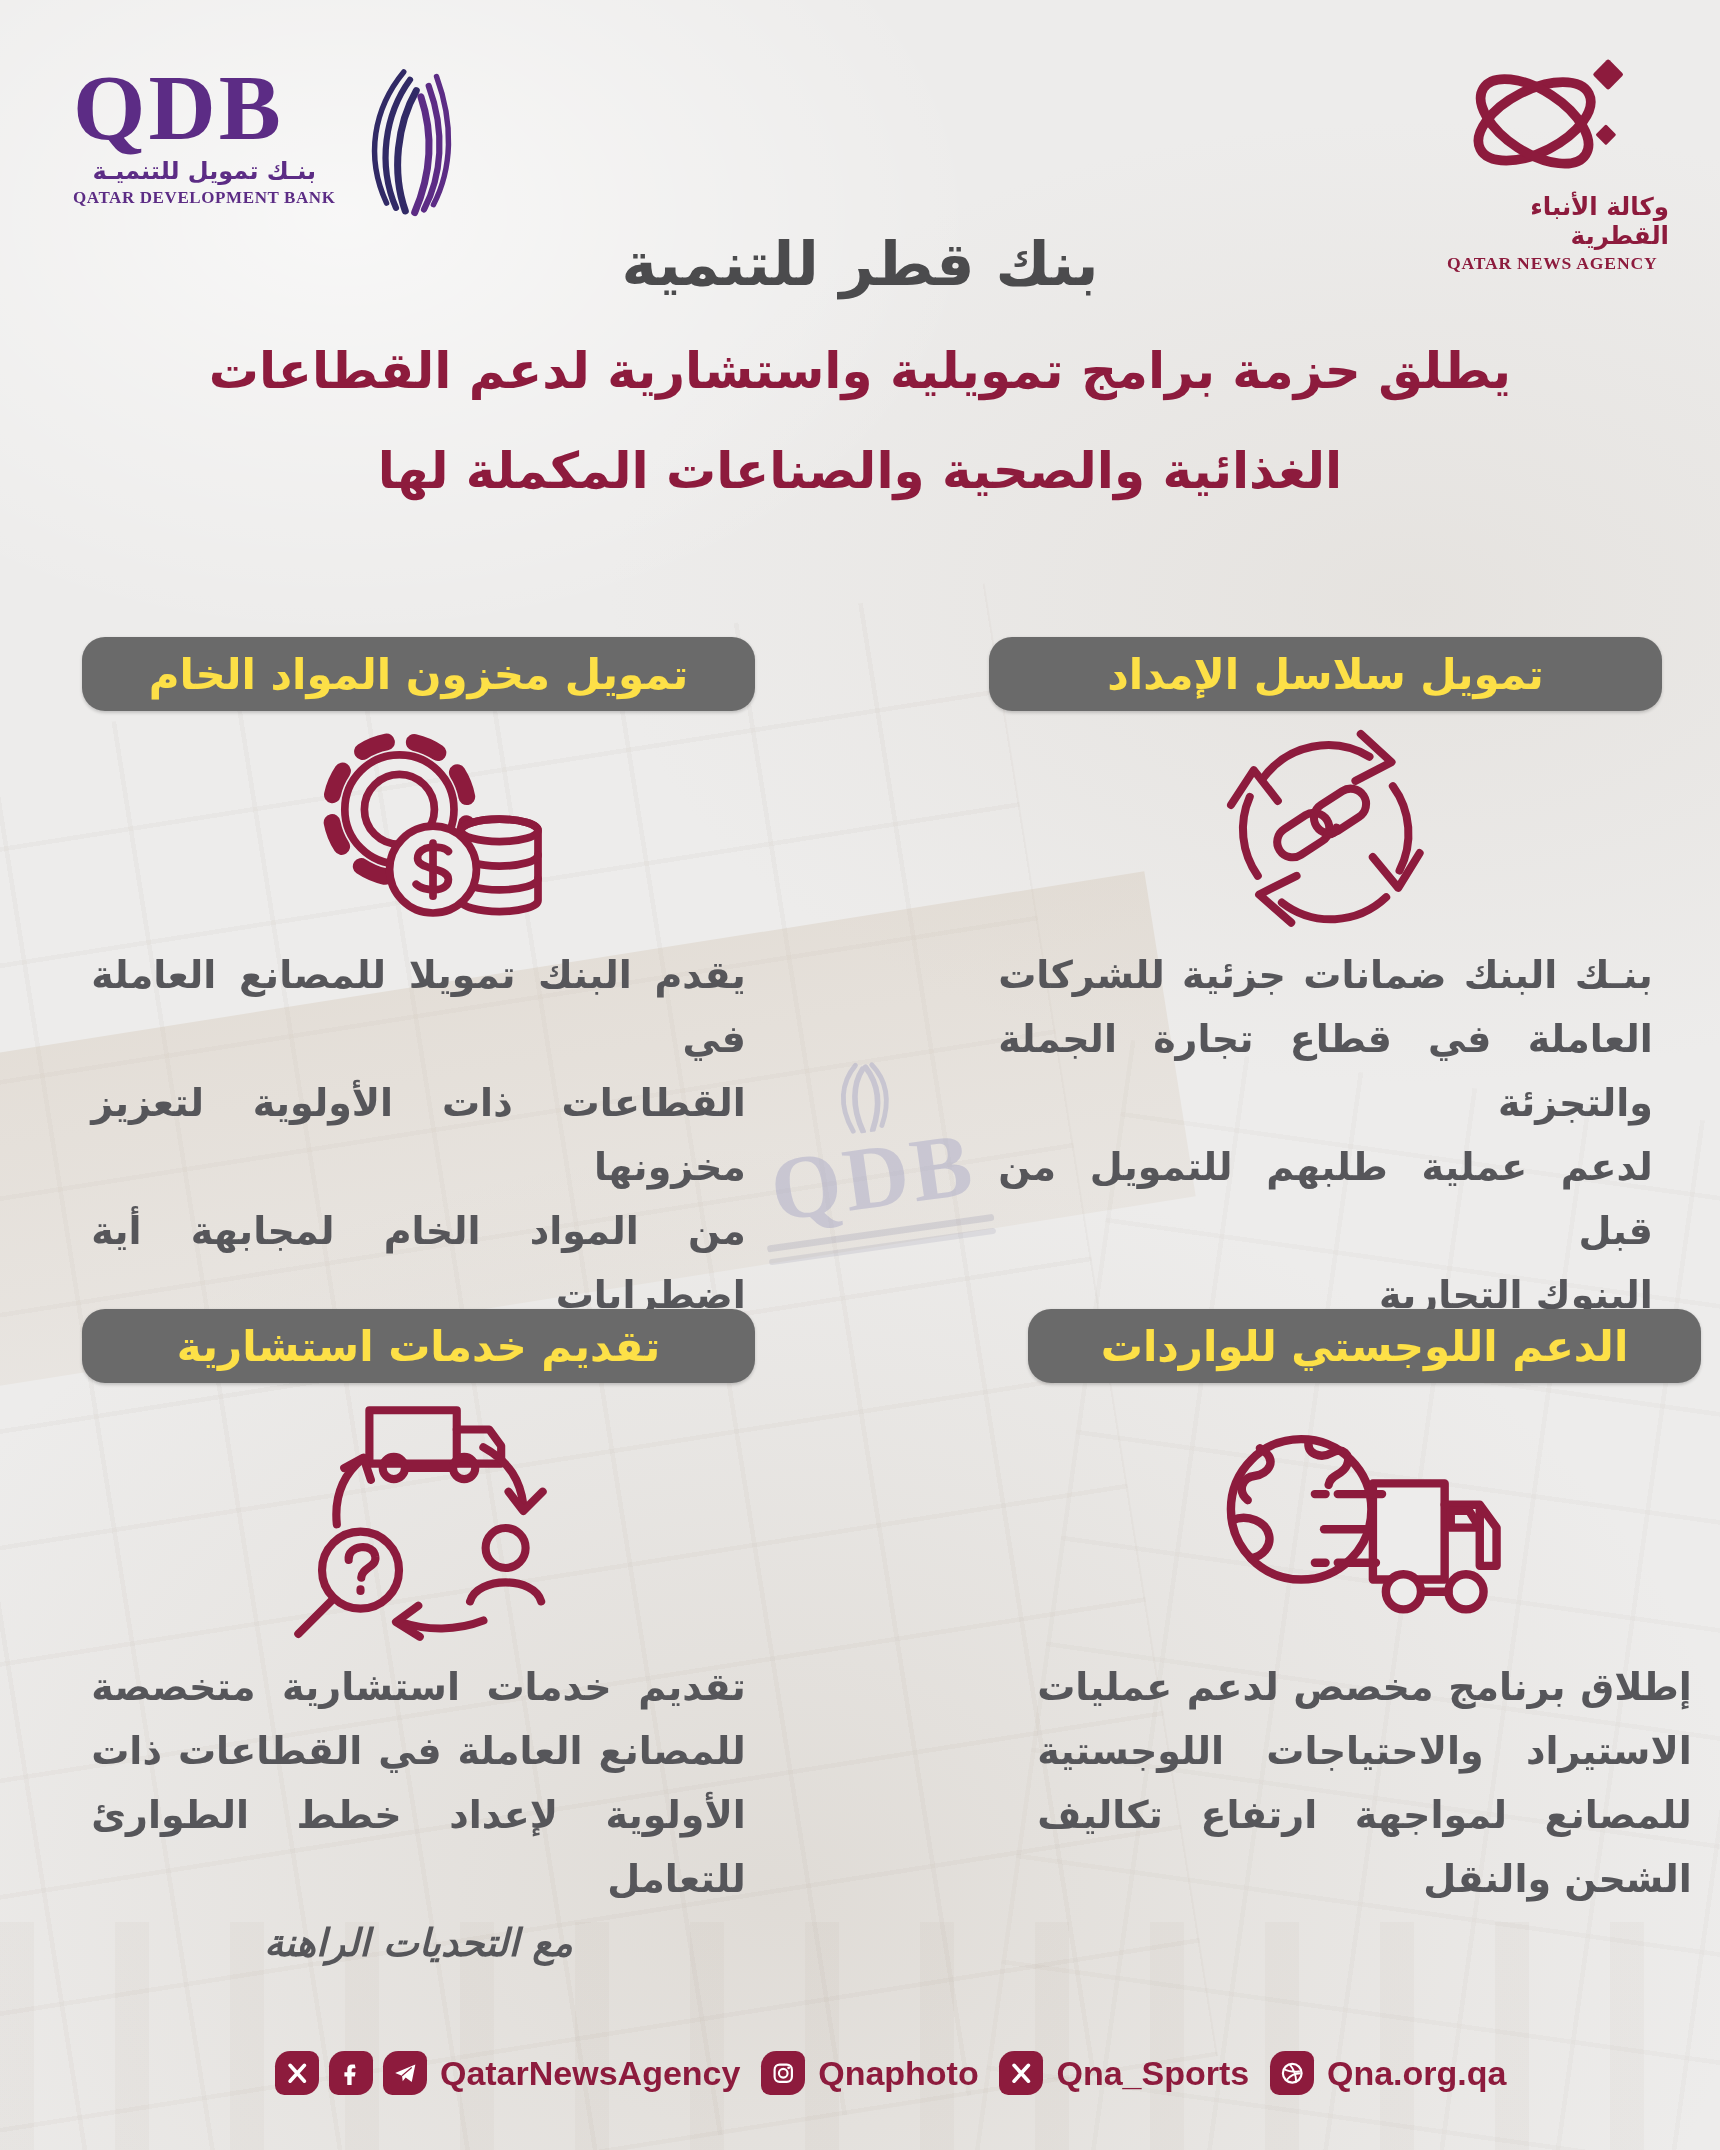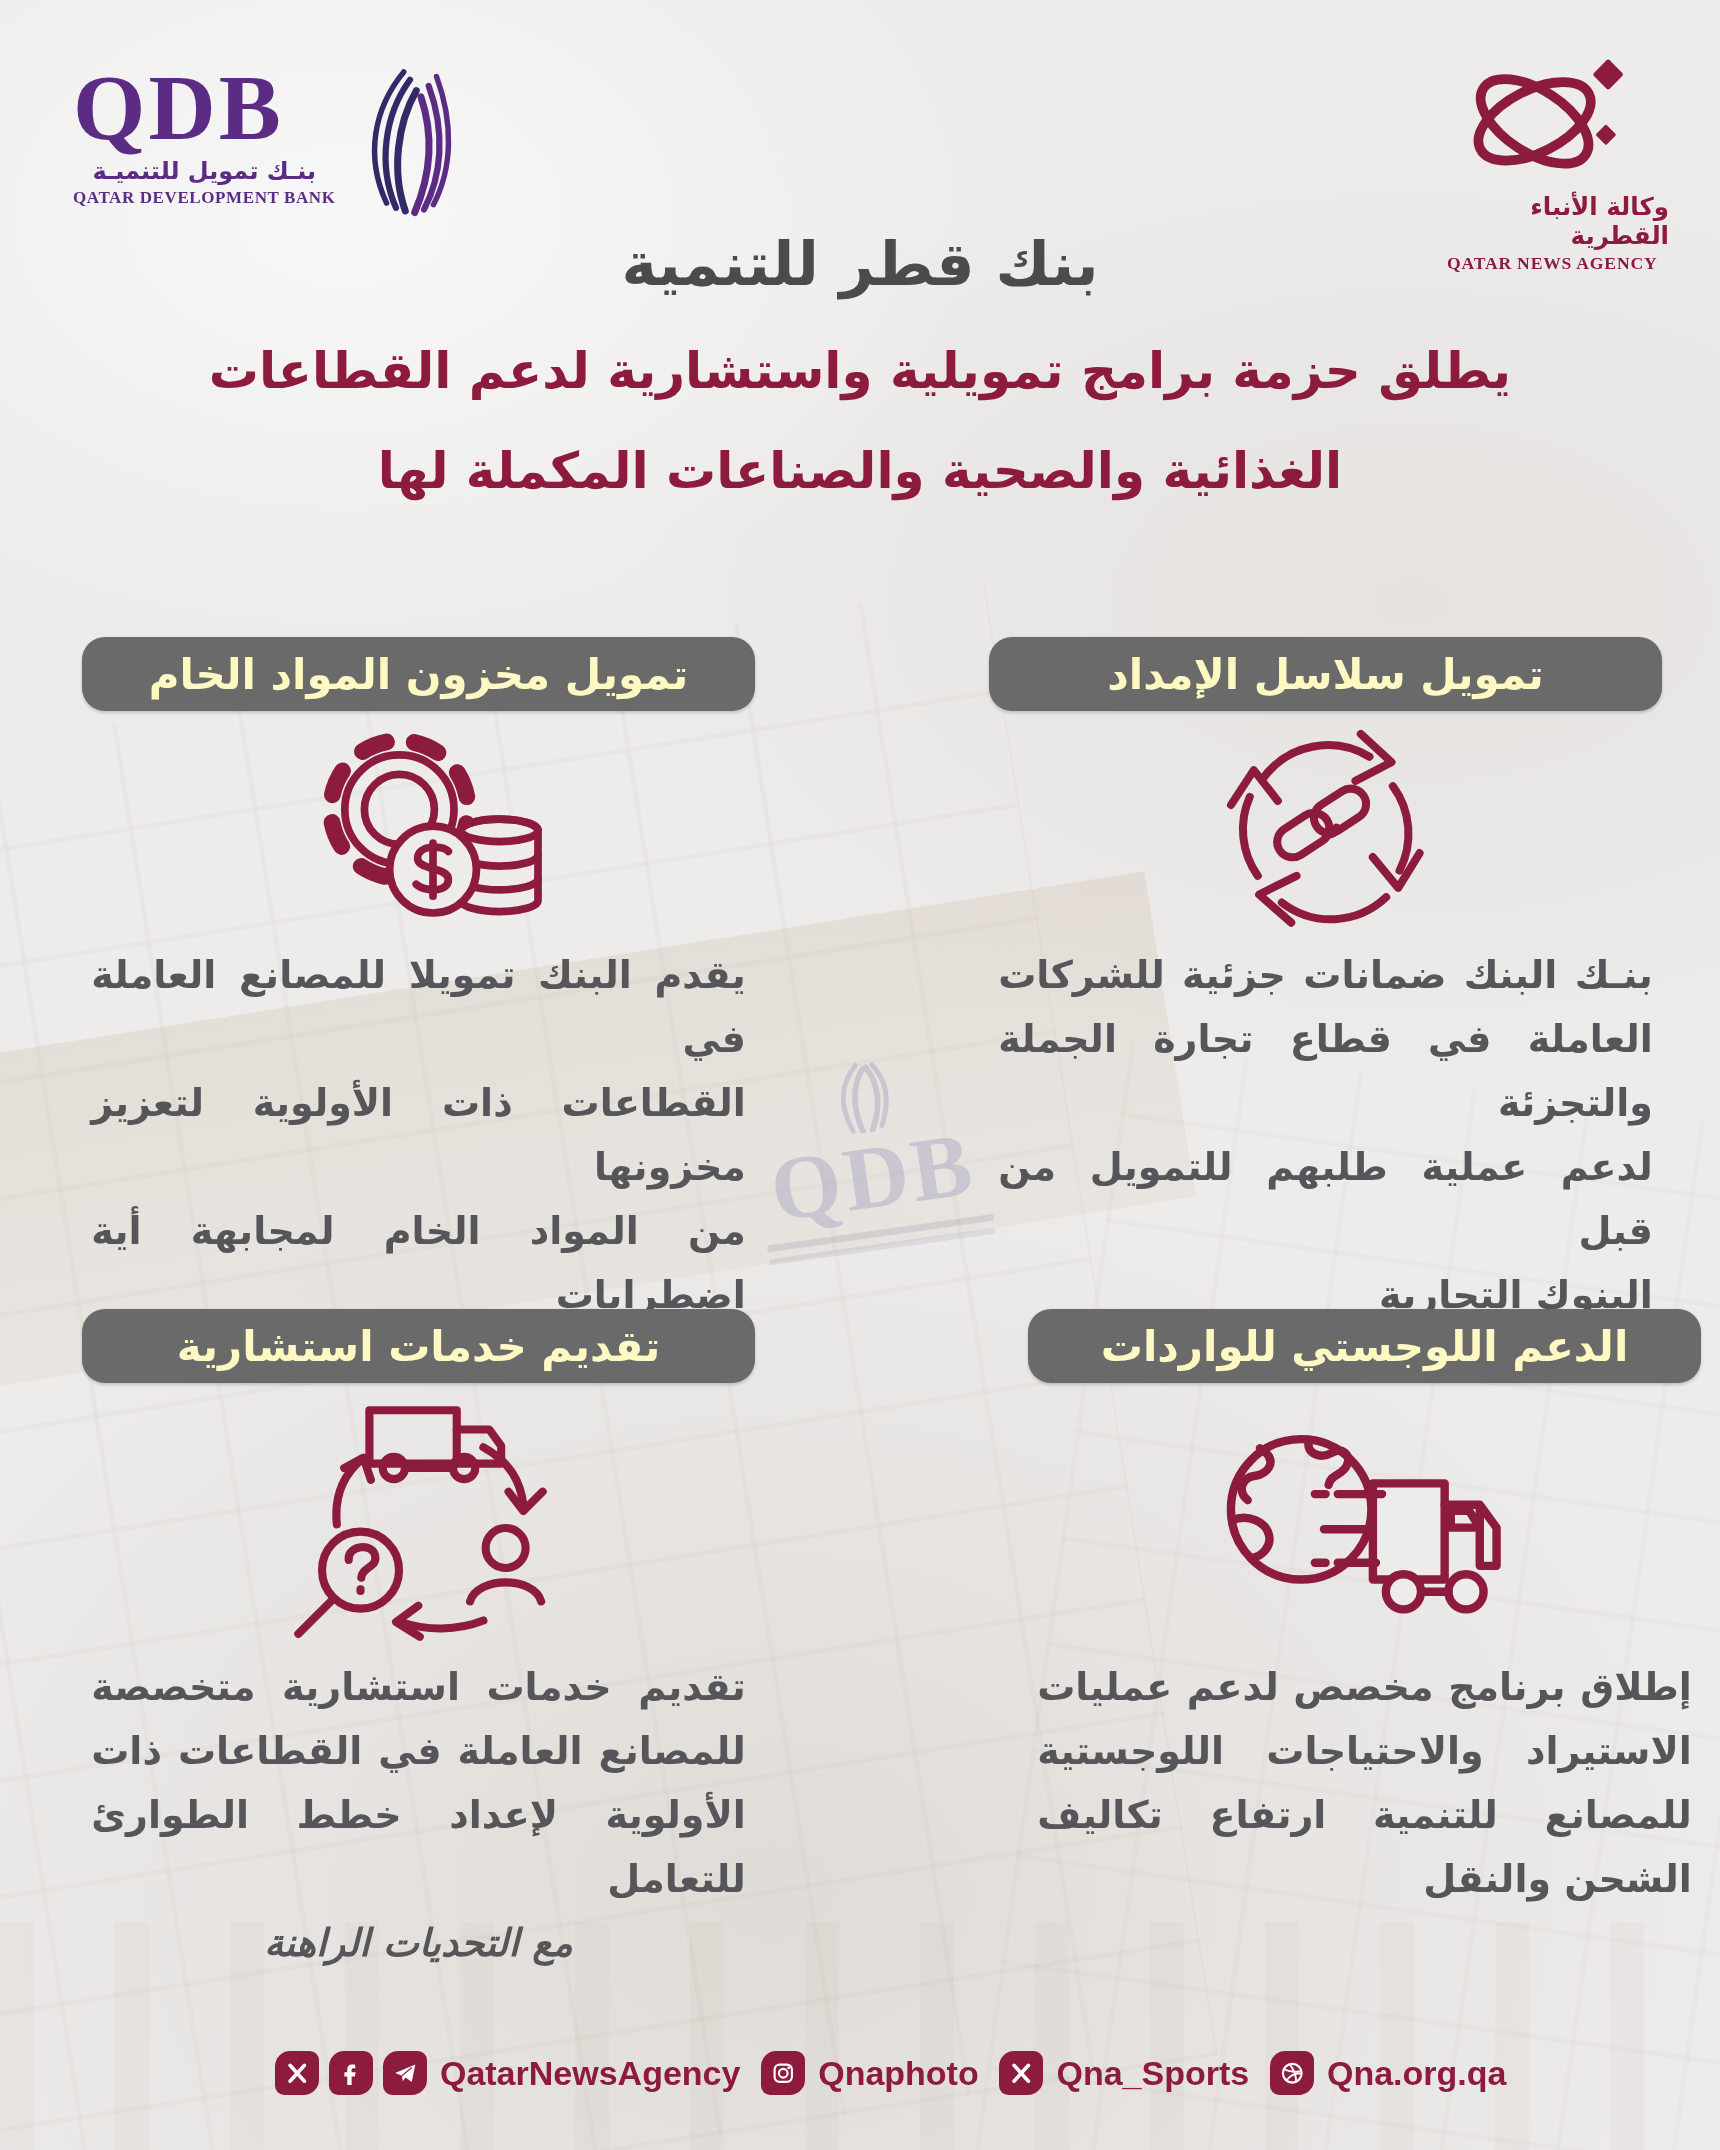--- a/index.html
+++ b/index.html
@@ -48,21 +48,21 @@
   
   .page-title{position:absolute;left:0;top:229px;width:100%;text-align:center;
     font-size:60px;font-weight:bold;color:#4b4b4d;direction:rtl;}
   .page-subtitle{position:absolute;left:0;top:321px;width:100%;text-align:center;
     font-size:50px;font-weight:bold;color:#8d1b3d;direction:rtl;line-height:100px;}
 
   
   .sec{position:absolute;width:673px;}
   .sec1{left:82px;top:637px;}  .sec2{left:989px;top:637px;}
   .sec3{left:82px;top:1309px;} .sec4{left:1028px;top:1309px;}
-  .sec-header{height:74px;background:#6a6a6a;border-radius:23px;color:#fef9c3;
+  .sec-header{height:74px;background:#6a6a6a;border-radius:23px;color:#fde047;
     font-size:42px;font-weight:bold;display:flex;align-items:center;justify-content:center;direction:rtl;
     box-shadow:0 1.5px 3.1px rgba(0,0,0,.18);}
   .sec-icon{display:flex;align-items:center;justify-content:center;margin-top:9.2px;height:218px;}
   .row2 .sec-icon{height:252px;}
   .sec-body{direction:rtl;font-size:38px;font-weight:bold;color:#56565a;margin-top:4.6px;padding:0 9.2px;}
   .row2 .sec-body{margin-top:10.7px;}
   .line{line-height:64px;text-align:justify;text-align-last:justify;}
   .line.last-center{text-align-last:center;font-style:italic;}
   .line.last-right{text-align-last:right;}
 
@@ -236,21 +236,21 @@
           <path d="M263 246 h32"></path>
           <path d="M120 118 h14 M150 118 h58"></path>
           <path d="M132 164 h58"></path>
           <path d="M120 208 h14 M150 208 h50"></path>
         </g>
       </svg>
     </div>
     <div class="sec-body">
       <div class="line">إطلاق برنامج مخصص لدعم عمليات</div>
       <div class="line">الاستيراد والاحتياجات اللوجستية</div>
-      <div class="line">للمصانع للتنمية ارتفاع تكاليف</div>
+      <div class="line">للمصانع لمواجهة ارتفاع تكاليف</div>
       <div class="line last-right">الشحن والنقل</div>
     </div>
   </div>
 
   <div class="footer">
     <div class="tile">
       <svg width="24.5" height="24.5" viewBox="0 0 34 34">
         <path d="M7 6 L27 28 M27 6 L7 28" stroke="#ffffff" stroke-width="5" stroke-linecap="round" fill="none"></path>
       </svg>
     </div>

